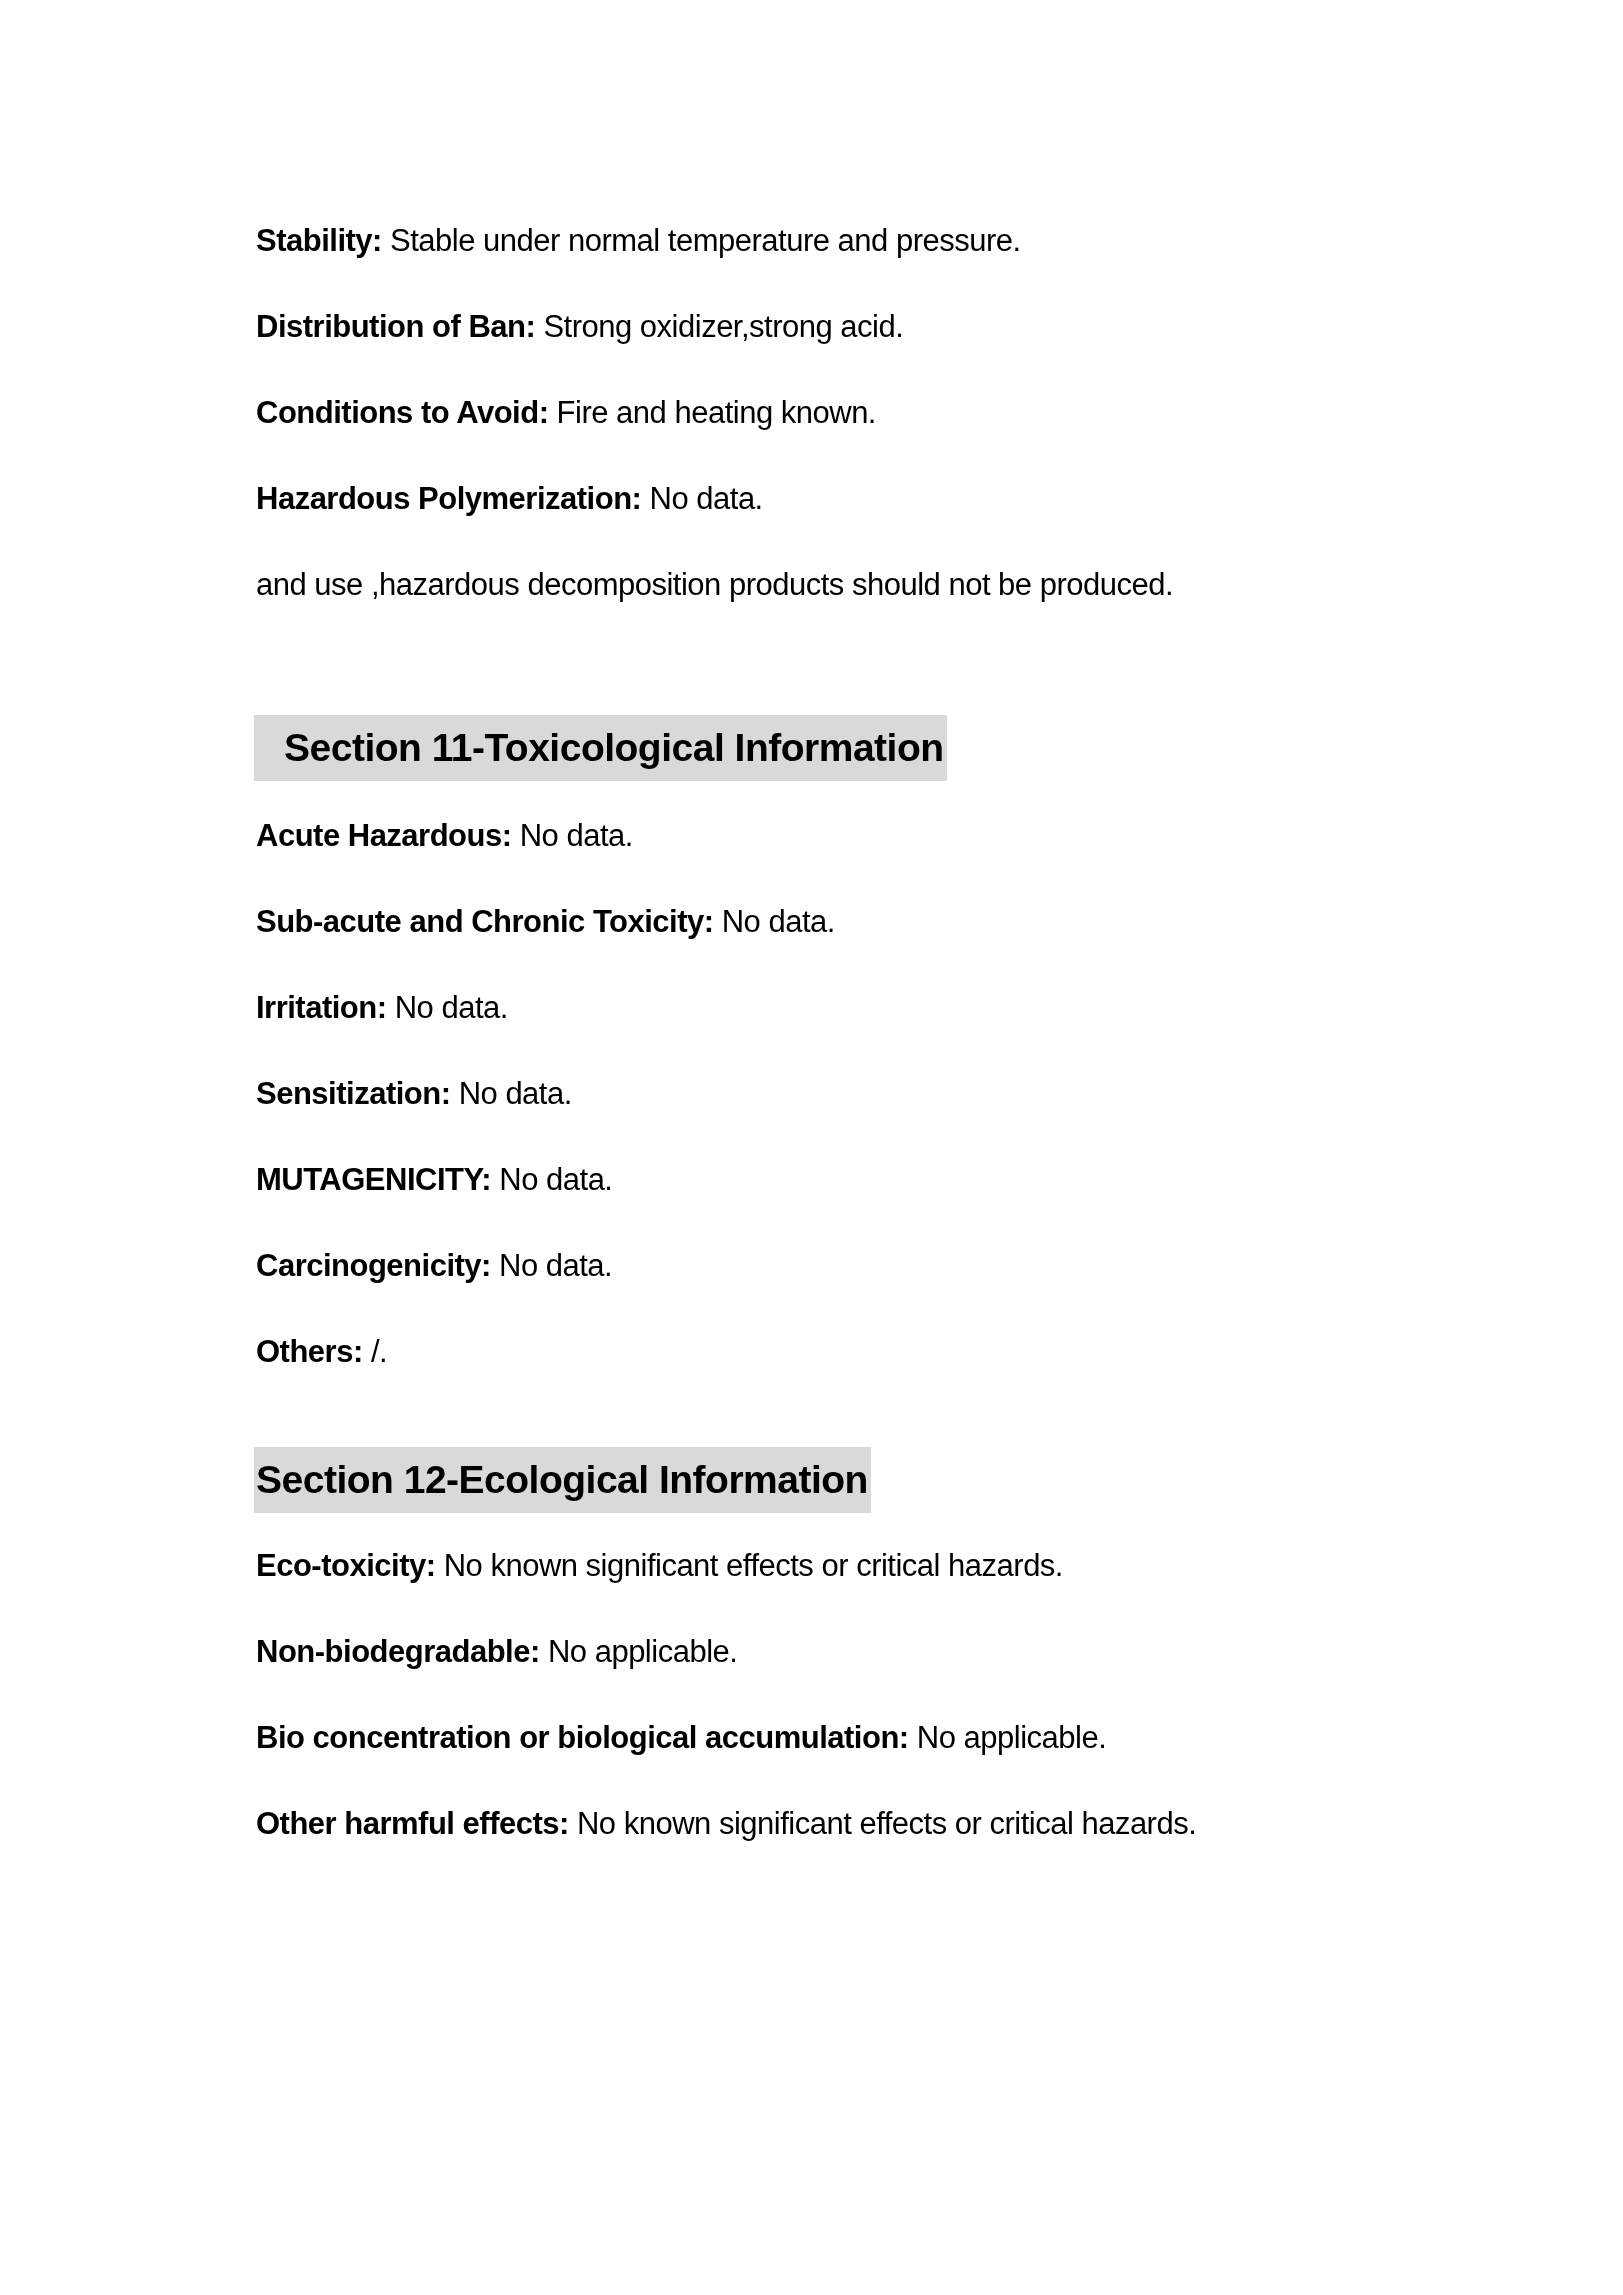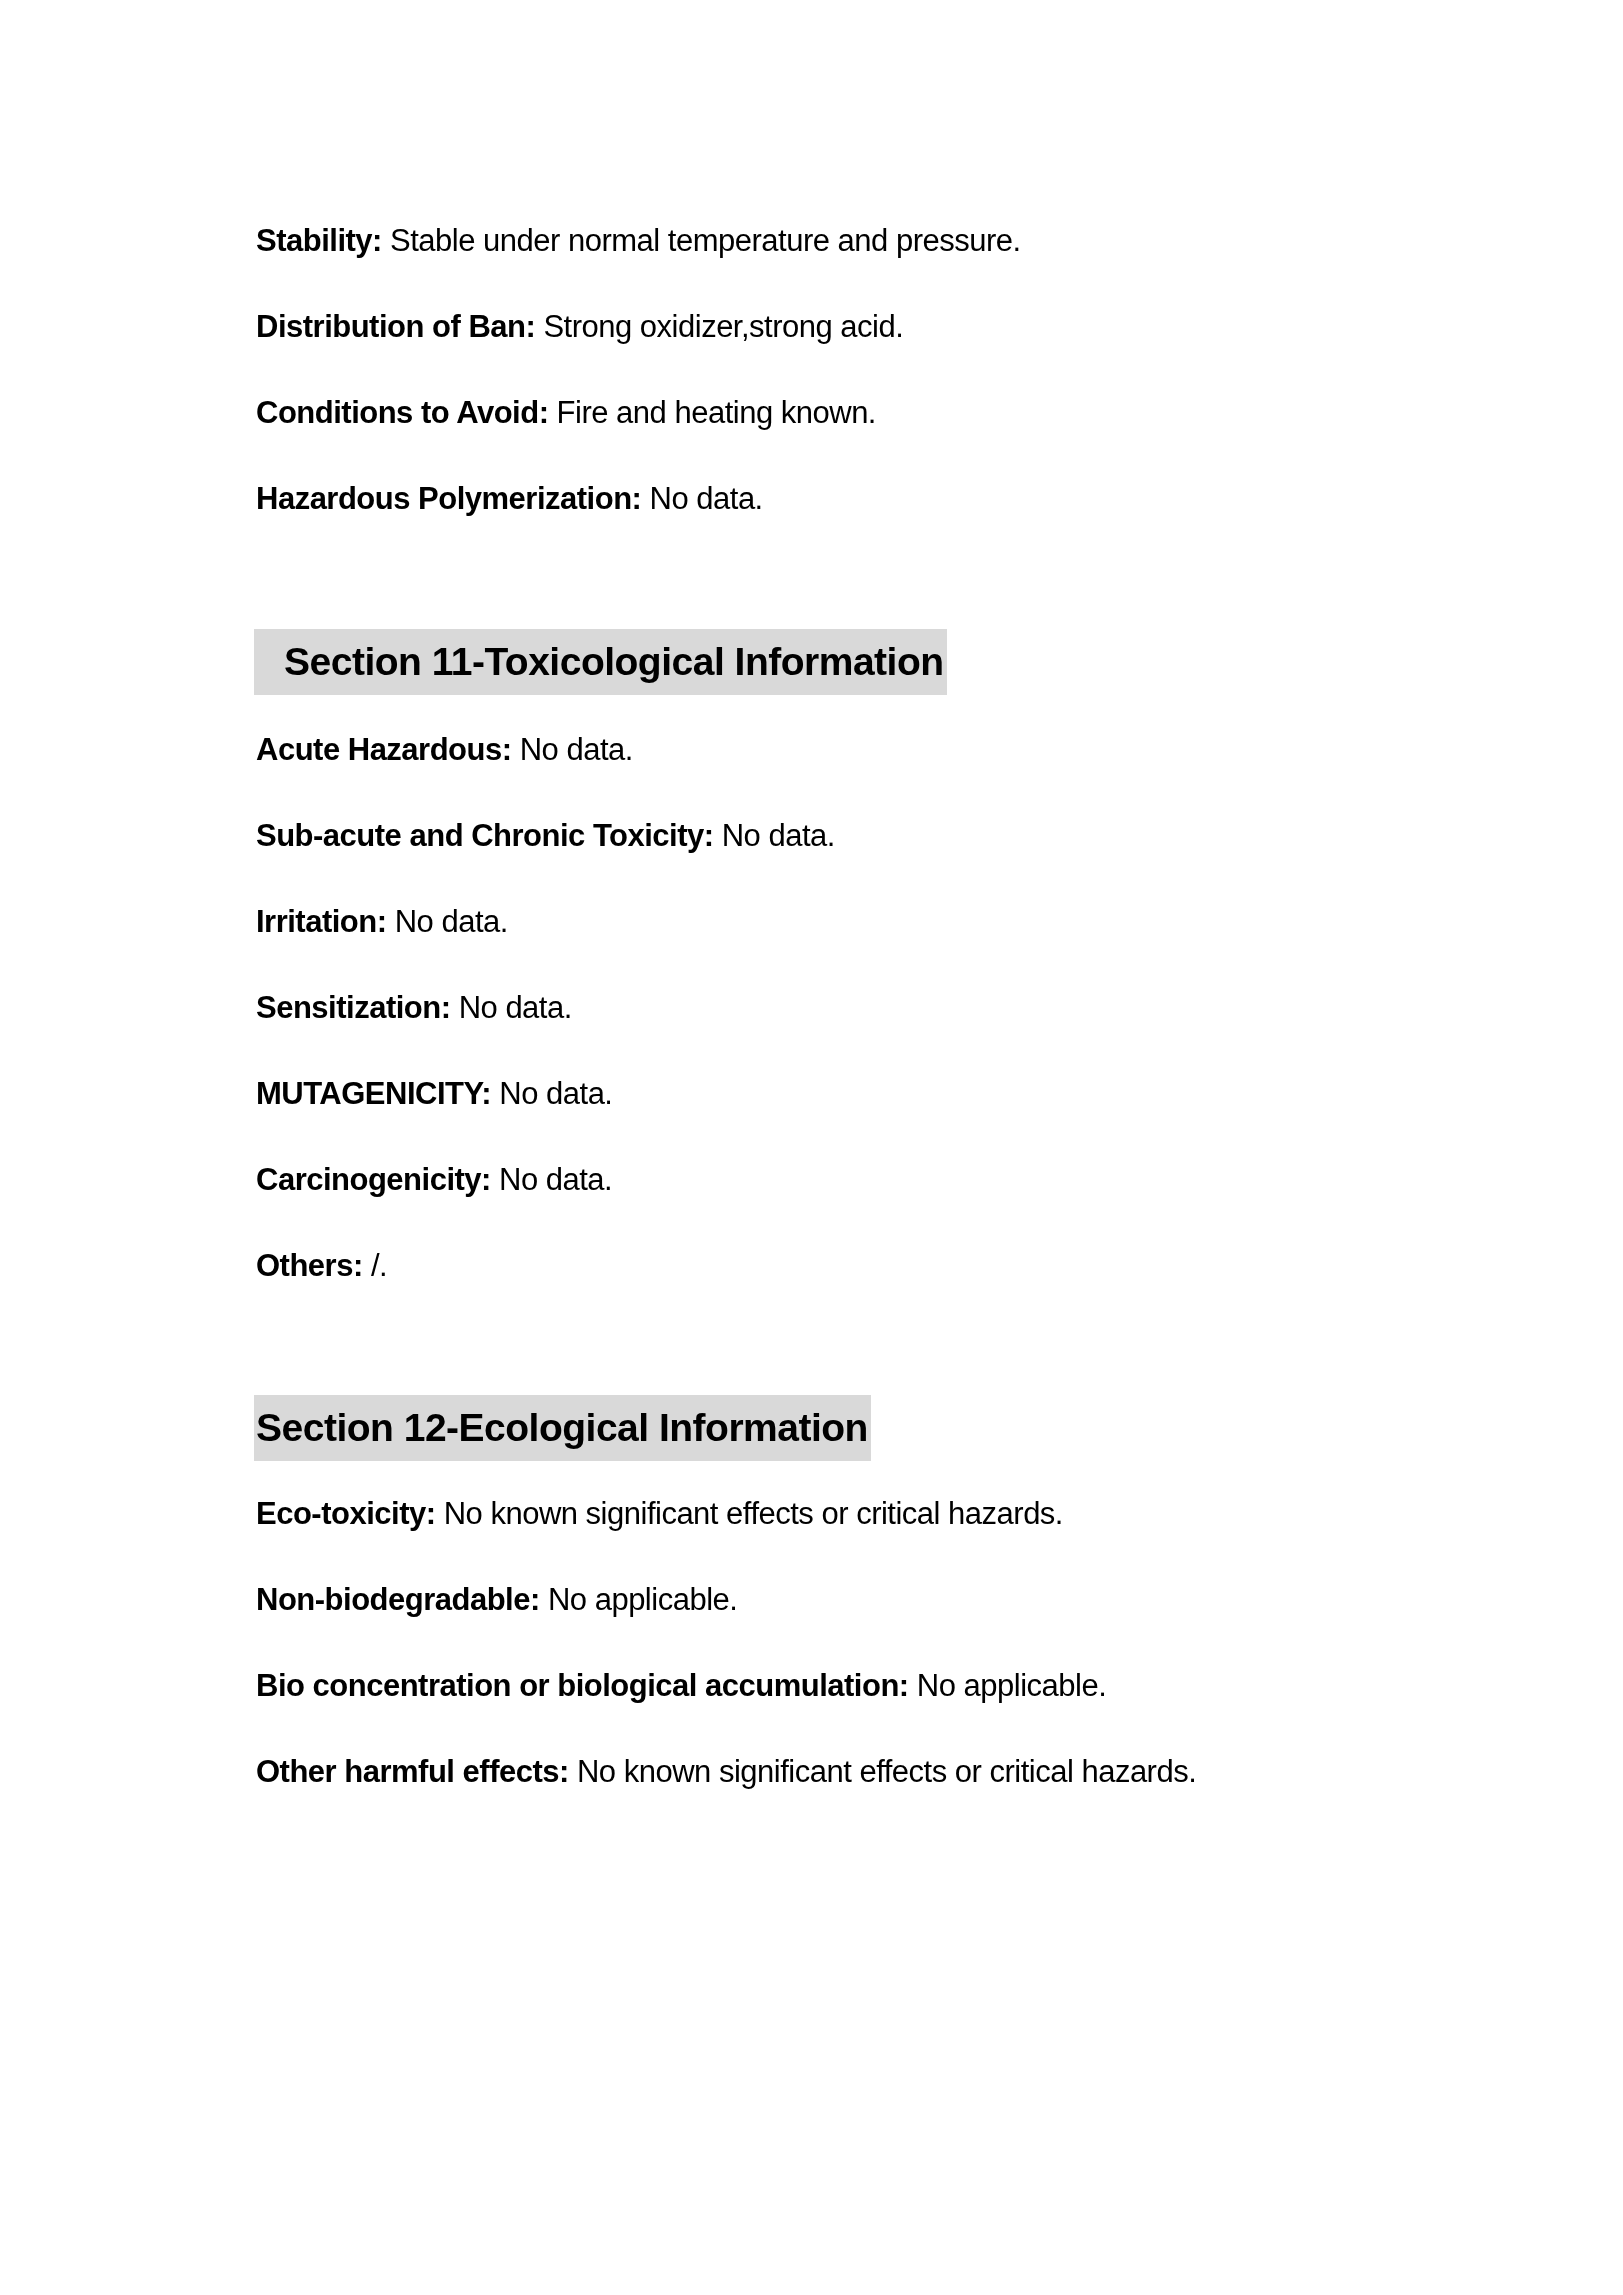--- a/index.html
+++ b/index.html
@@ -49,21 +49,21 @@
     font-size: 39px;
     font-weight: 700;
     line-height: 66px;
     letter-spacing: -0.5px;
     padding: 0 3.1px 0 2px;
     margin-left: -2px;
     white-space: nowrap;
   }
   .heading-11 { margin-top: 87px; padding-left: 30px; }
   .block-b    { margin-top: 12.3px;  }
-  .heading-12 { margin-top: 86px; }
+  .heading-12 { margin-top: 52px; }
   .block-c    { margin-top: 10.2px;  }
 </style>
 </head>
 <body>
 
 <div class="page">
   <div class="content">
 
     <div class="block-a">
       <div class="entry">
@@ -75,20 +75,21 @@
         <span class="val">Strong oxidizer,strong acid.</span>
       </div>
       <div class="entry">
         <span class="lbl">Conditions to Avoid:</span>
         <span class="val">Fire and heating known.</span>
       </div>
       <div class="entry">
         <span class="lbl">Hazardous Polymerization:</span>
         <span class="val">No data.</span>
       </div>
+      <div class="continuation">and use ,hazardous decomposition products should not be produced.</div>
     </div>
 
     <div class="section-heading heading-11">Section 11-Toxicological Information</div>
 
     <div class="block-b">
       <div class="entry">
         <span class="lbl">Acute Hazardous:</span>
         <span class="val">No data.</span>
       </div>
       <div class="entry">

